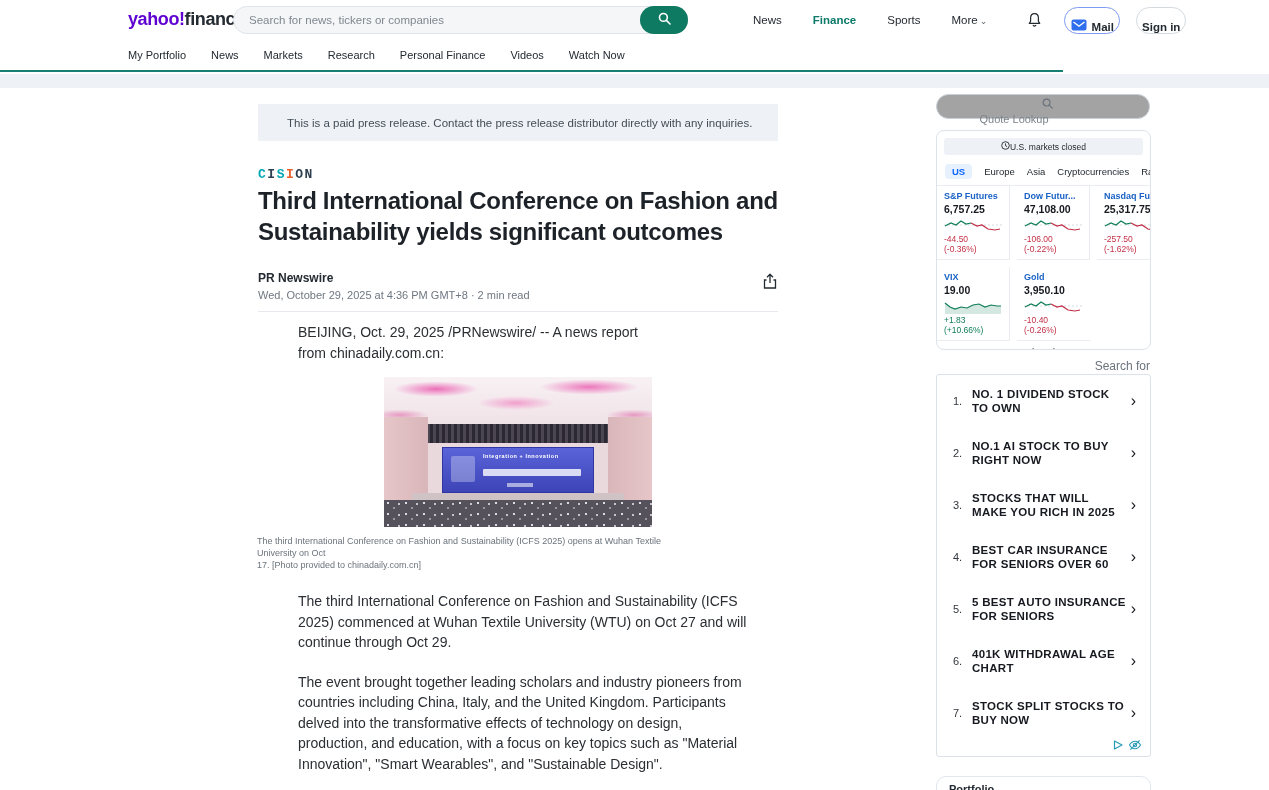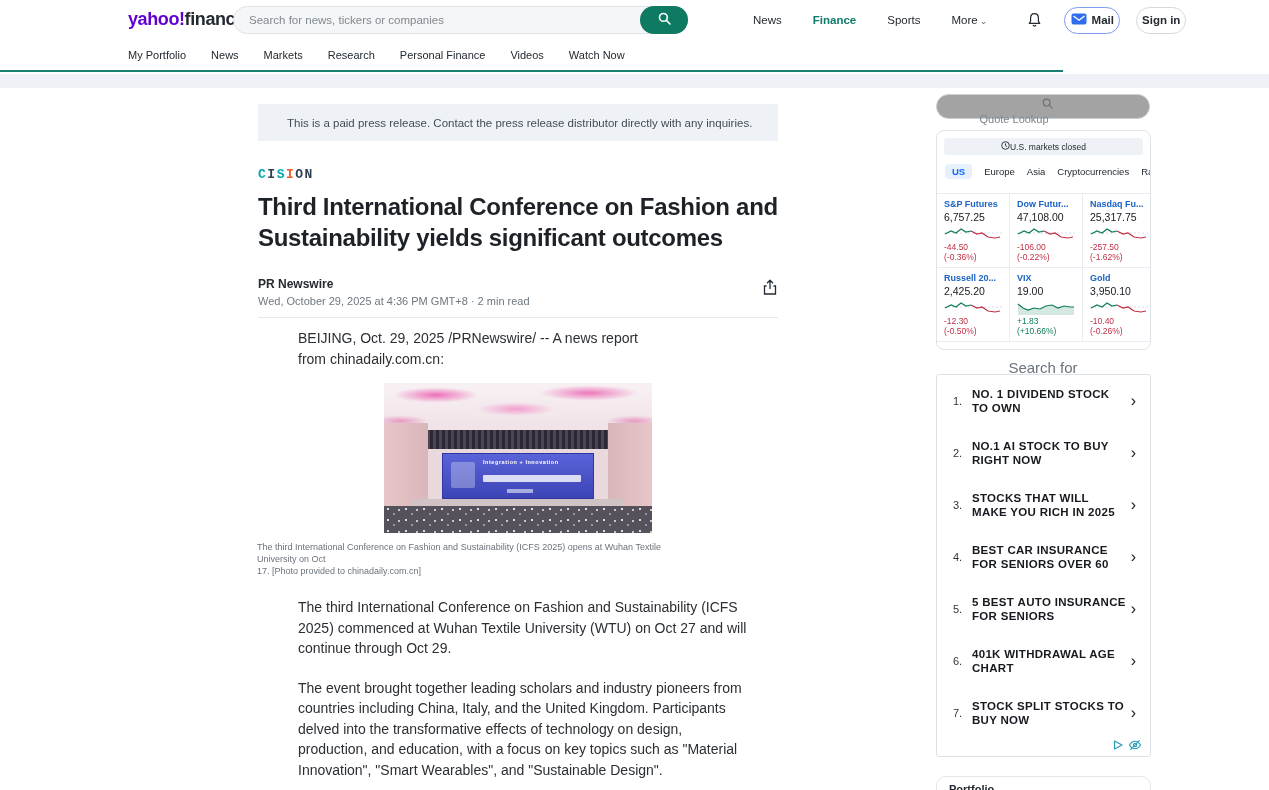--- a/index.html
+++ b/index.html
@@ -14,34 +14,34 @@
   .logo .f { color:#232a31; }
   .searchwrap { position:absolute; left:233px; top:6px; width:455px; height:28px; background:#f4f6f8; border:1px solid #e0e4e9; border-radius:15px; display:flex; align-items:center; }
   .searchwrap input { flex:1; border:none; outline:none; background:transparent; font-family:"Liberation Sans",sans-serif; font-size:11.5px; color:#232a31; padding-left:15px; }
   .searchwrap input::placeholder { color:#80888f; }
   .search-btn { width:48px; height:28px; margin-right:-1px; border:none; border-radius:15px; background:#0e7a62; display:flex; align-items:center; justify-content:center; cursor:pointer; }
   .hdr-right { position:absolute; left:722px; top:0; height:40px; display:flex; align-items:center; }
   .hnav { font-size:11.5px; color:#232a31; margin-left:31px; cursor:pointer; white-space:nowrap; }
   .hnav.active { color:#0d7a6a; font-weight:700; }
   .hnav .caret { font-size:9px; color:#5b6670; margin-left:2px; }
   .bell { margin-left:40px; cursor:pointer; display:flex; }
-  .pill { height:27px; border-radius:14px; display:flex; align-items:center; justify-content:center; font-size:11.5px; color:#232a31; background:#fff; cursor:pointer; }
+  .pill { height:27px; border-radius:14px; display:flex; align-items:flex-end; justify-content:center; font-size:11.5px; color:#232a31; background:#fff; cursor:pointer; }
   .mail-pill { margin-left:22px; width:56px; border:1px solid #7d9bf0; gap:5px; font-weight:600; }
   .signin-pill { margin-left:16px; width:50px; border:1px solid #d4d9de; font-weight:600; }
 
   
   .subnav { position:absolute; left:0; top:40px; width:1063px; height:32px; background:#fff; border-bottom:2px solid #1a7f73; display:flex; align-items:center; padding-left:128px; }
   .subnav-item { font-size:11px; color:#232a31; margin-right:25px; cursor:pointer; white-space:nowrap; }
   .band { position:absolute; left:0; top:74px; width:1269px; height:14px; background:#eef2f6; }
 
   
   .article { position:absolute; left:258px; top:88px; width:520px; }
   .notice { margin-top:16px; height:37px; background:#eef2f7; display:flex; align-items:center; padding-left:29px; font-size:11.5px; color:#434c55; }
   .cision { margin-top:26px; font-size:13px; font-weight:700; letter-spacing:1.5px; font-family:"Liberation Mono", monospace; }
-  .a-title { margin-top:9px; font-size:24px; line-height:31px; font-weight:700; color:#1d2228; letter-spacing:-0.3px; white-space:pre-line; }
+  .a-title { margin-top:3px; font-size:24px; line-height:31px; font-weight:700; color:#1d2228; letter-spacing:-0.3px; white-space:pre-line; }
   .byline { margin-top:24px; display:flex; justify-content:space-between; align-items:flex-start; }
   .byline .src { font-size:12px; font-weight:700; color:#232a31; }
   .byline .when { margin-top:4px; font-size:11px; color:#6e7780; }
   .share-btn { margin-top:2px; cursor:pointer; display:flex; }
   .a-divider { margin-top:10px; border-top:1px solid #e6eaee; }
   .a-body { margin-top:10px; margin-left:40px; width:460px; }
   .a-p { font-size:14px; line-height:20.5px; color:#2b2f33; white-space:pre-line; margin-top:19px; }
   .a-p:first-child { margin-top:0; }
 
   
@@ -78,33 +78,33 @@
   
   .quote-lookup { position:absolute; left:936px; top:94px; width:214px; height:25px; border:1px solid #c9d0d7; border-radius:13px; background:#a3a3a3; display:flex; align-items:center; padding-left:9px;flex-direction:column; }
   .quote-lookup input { flex:1; border:none; outline:none; background:transparent; font-family:"Liberation Sans",sans-serif; font-size:11px; color:#232a31; padding-left:6px; }
   .quote-lookup input::placeholder { color:#7b838b; }
 
   .mkt-card { position:absolute; left:936px; top:130px; width:215px; height:220px; background:#fff; border:1px solid #dde3e8; border-radius:8px; overflow:hidden; }
   .mkt-status { margin:7px 7px 0; height:17px; background:#eef2f6; border-radius:3px; display:flex; align-items:center; justify-content:center; font-size:8.5px; color:#232a31; }
   .mkt-tabs { margin-top:7px; padding:0 8px; display:flex; align-items:center; gap:12px; white-space:nowrap; overflow:hidden; height:18px; }
   .mkt-tab { font-size:9.5px; color:#232a31; cursor:pointer; }
   .mkt-tab.active { color:#0f69ff; font-weight:700; background:#e7f0fd; border-radius:4px; padding:2px 7px; }
-  .mkt-grid { margin-top:13px; border-top:1px solid #e9edf1; display:grid; grid-template-columns:repeat(3,1fr); }
+  .mkt-grid { margin-top:5px; border-top:1px solid #e9edf1; display:grid; grid-template-columns:repeat(4,1fr);gap:7px; }
   .tile { padding:5px 7px 4px; border-right:1px solid #e9edf1; border-bottom:1px solid #e9edf1; height:74px; cursor:pointer; }
   .tile:nth-child(3n) { border-right:none; }
   .tile .t-name { font-size:9px; font-weight:700; color:#1a62c5; white-space:nowrap; overflow:hidden; }
-  .tile .t-val { font-size:10.5px; font-weight:400; color:#16191f; margin-top:2px; }
+  .tile .t-val { font-size:10.5px; font-weight:700; color:#16191f; margin-top:2px; }
   .tile .t-spark { margin-top:1px; height:18px; }
   .tile .t-chg, .tile .t-pct { font-size:8.5px; line-height:10px; }
   .down .t-chg, .down .t-pct { color:#c22f46; }
   .up .t-chg, .up .t-pct { color:#0f7d58; }
   .mkt-carousel { height:18px; display:flex; align-items:center; justify-content:center; gap:18px; }
   .car-btn { font-size:12px; color:#5b6670; cursor:pointer; line-height:1; }
 
-  .search-for { position:absolute; left:936px; top:359px; width:214px; text-align:center; font-size:15px; color:#6b737c; }
+  .search-for { position:absolute; left:936px; top:359px; width:214px; text-align:right; font-size:12px; color:#6b737c; }
 
   .sp-card { position:absolute; left:936px; top:374px; width:215px; height:383px; background:#fff; border:1px solid #dbe1e7; border-radius:3px; display:flex; flex-direction:column; }
   .sp-item { display:flex; align-items:center; min-height:52px; padding:0 10px 0 16px; cursor:pointer; }
   .sp-num { width:19px; font-size:11px; color:#32373d; flex:none; }
   .sp-text { flex:1; font-size:11.5px; line-height:14px; font-weight:600; letter-spacing:.3px; color:#16191f; padding-right:4px; }
   .sp-text b { font-weight:800; }
   .sp-chev { font-size:16px; color:#16191f; flex:none; padding-right:4px; }
   .sp-adrow { margin-top:auto; display:flex; justify-content:flex-end; gap:4px; padding:0 8px 5px 0; }
   .adicon { display:flex; cursor:pointer; }
 

